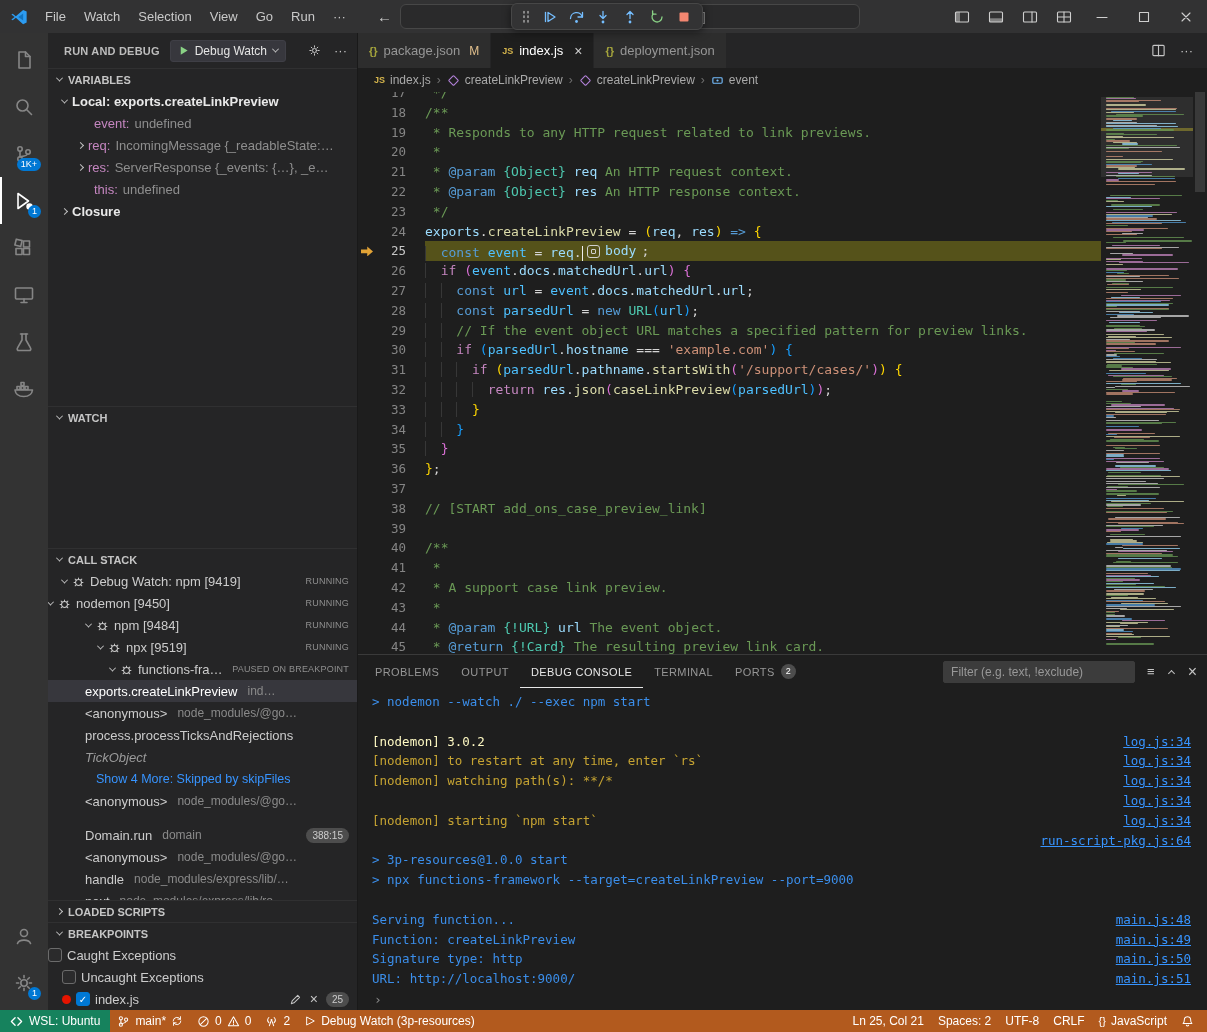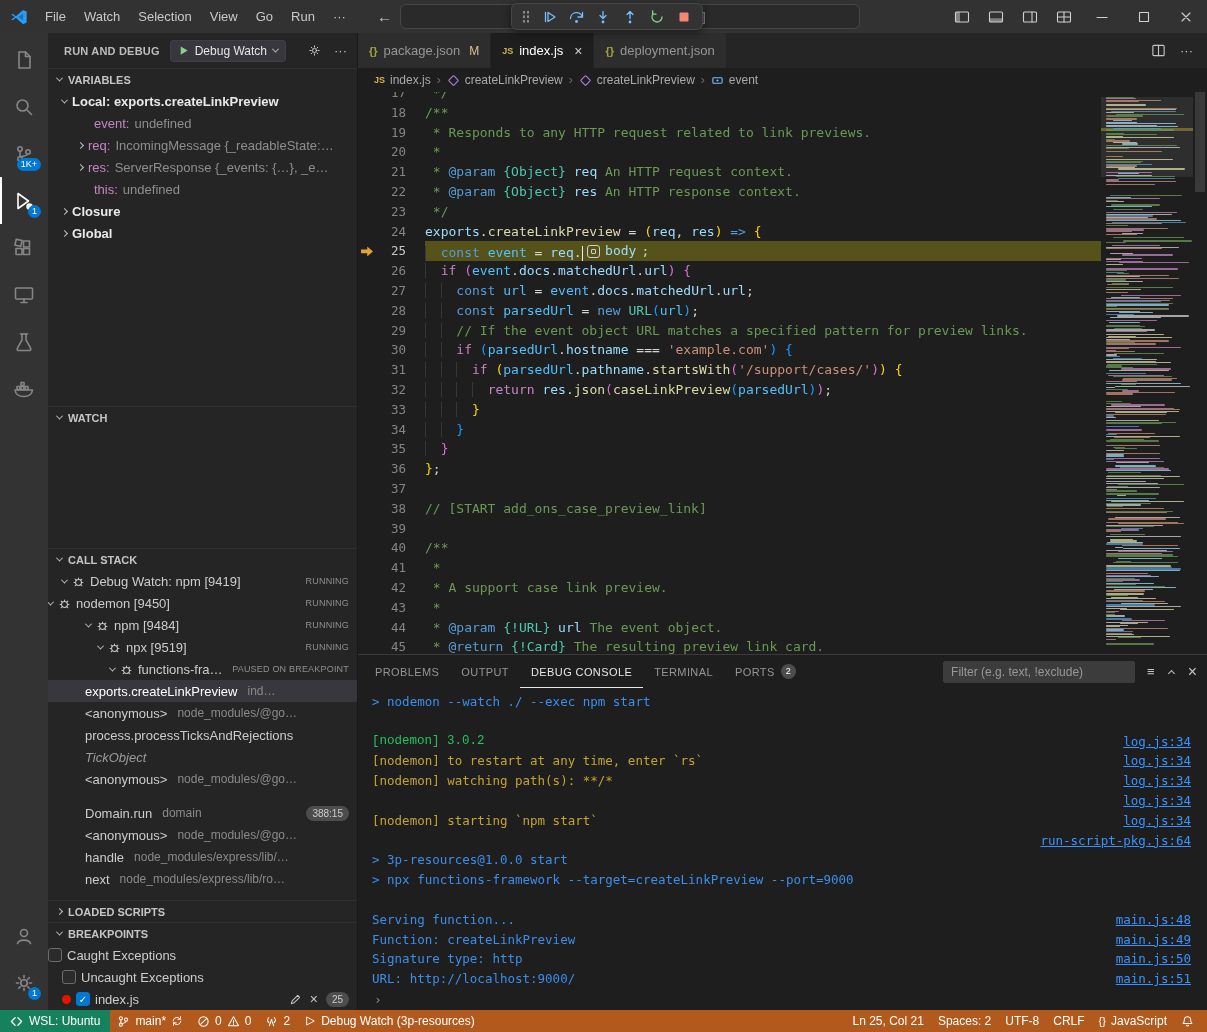--- a/index.html
+++ b/index.html
@@ -340,24 +340,20 @@
               <span class="vval">ServerResponse {_events: {…}, _e…</span>
             </div>
             <div class="row" style="padding-left: 46px;">
               <span class="vname">this:</span>
               <span class="vval">undefined</span>
             </div>
             <div class="row" style="padding-left: 14px;">
               <span class="chev right"></span>
               <span class="vscope">Closure</span>
             </div>
-            <div class="row" style="padding-left: 14px;">
-              <span class="chev right"></span>
-              <span class="vscope">Global</span>
-            </div>
           </div>
           <div class="sec" style="flex: 0 0 142px;">
             <div class="sec-header">
               <span class="chev down"></span>
               <span>WATCH</span>
             </div>
           </div>
           <div class="sec" style="flex: 0 0 352px;">
             <div class="sec-header">
               <span class="chev down"></span>
@@ -424,20 +420,23 @@
             </div>
             <div class="row" style="padding-left: 37px;">
               <span class="cs-label">&lt;anonymous&gt;</span>
               <span class="cs-path">node_modules/@go…</span>
             </div>
             <div class="row" style="padding-left: 37px;">
               <span class="cs-label">process.processTicksAndRejections</span>
             </div>
             <div class="row" style="padding-left: 37px;">
               <span class="cs-async">TickObject</span>
+            </div>
+            <div class="row" style="padding-left: 48px;">
+              <span class="cs-link" style="font-size: 12.5px;">Show 4 More: Skipped by skipFiles</span>
             </div>
             <div class="row" style="padding-left: 37px;">
               <span class="cs-label">&lt;anonymous&gt;</span>
               <span class="cs-path">node_modules/@go…</span>
             </div>
             <div class="row" style="padding-left: 37px; margin-top: 12px;">
               <span class="cs-label">Domain.run</span>
               <span class="cs-path">domain</span>
               <span class="pill loc-pill">388:15</span>
             </div>
@@ -1110,21 +1109,21 @@
           <input class="filter" placeholder="Filter (e.g. text, !exclude)" style="">
           <div class="panel-actions">
             <span style="font-size:13px">≡</span>
             <span class="chev up" style="margin-top:3px"></span>
             <span style="font-size:16px">×</span>
           </div>
         </div>
         <div class="console" id="console">
             <div class="con-line"><span style="color: rgb(59, 142, 234);">&gt; nodemon --watch ./ --exec npm start</span></div>
             <div class="con-line"><span> </span></div>
-            <div class="con-line"><span style="color: #22c55e; font-family: Liberation Mono, monospace;">[nodemon] 3.0.2</span><span class="con-link" style="color: rgb(55, 148, 255);">log.js:34</span></div>
+            <div class="con-line"><span style="color: #fef9c3;">[nodemon] 3.0.2</span><span class="con-link" style="color: rgb(55, 148, 255);">log.js:34</span></div>
             <div class="con-line"><span style="color: rgb(197, 163, 50);">[nodemon] to restart at any time, enter `rs`</span><span class="con-link" style="color: rgb(55, 148, 255);">log.js:34</span></div>
             <div class="con-line"><span style="color: rgb(197, 163, 50);">[nodemon] watching path(s): **/*</span><span class="con-link" style="color: rgb(55, 148, 255);">log.js:34</span></div>
             <div class="con-line"><span class="con-link" style="color: rgb(55, 148, 255);">log.js:34</span></div>
             <div class="con-line"><span style="color: rgb(197, 163, 50);">[nodemon] starting `npm start`</span><span class="con-link" style="color: rgb(55, 148, 255);">log.js:34</span></div>
             <div class="con-line"><span> </span><span class="con-link" style="color: rgb(55, 148, 255);">run-script-pkg.js:64</span></div>
             <div class="con-line"><span style="color: rgb(59, 142, 234);">&gt; 3p-resources@1.0.0 start</span></div>
             <div class="con-line"><span style="color: rgb(59, 142, 234);">&gt; npx functions-framework --target=createLinkPreview --port=9000</span></div>
             <div class="con-line"><span> </span></div>
             <div class="con-line"><span style="color: rgb(59, 142, 234);">Serving function...</span><span class="con-link" style="color: rgb(55, 148, 255);">main.js:48</span></div>
             <div class="con-line"><span style="color: rgb(59, 142, 234);">Function: createLinkPreview</span><span class="con-link" style="color: rgb(55, 148, 255);">main.js:49</span></div>

